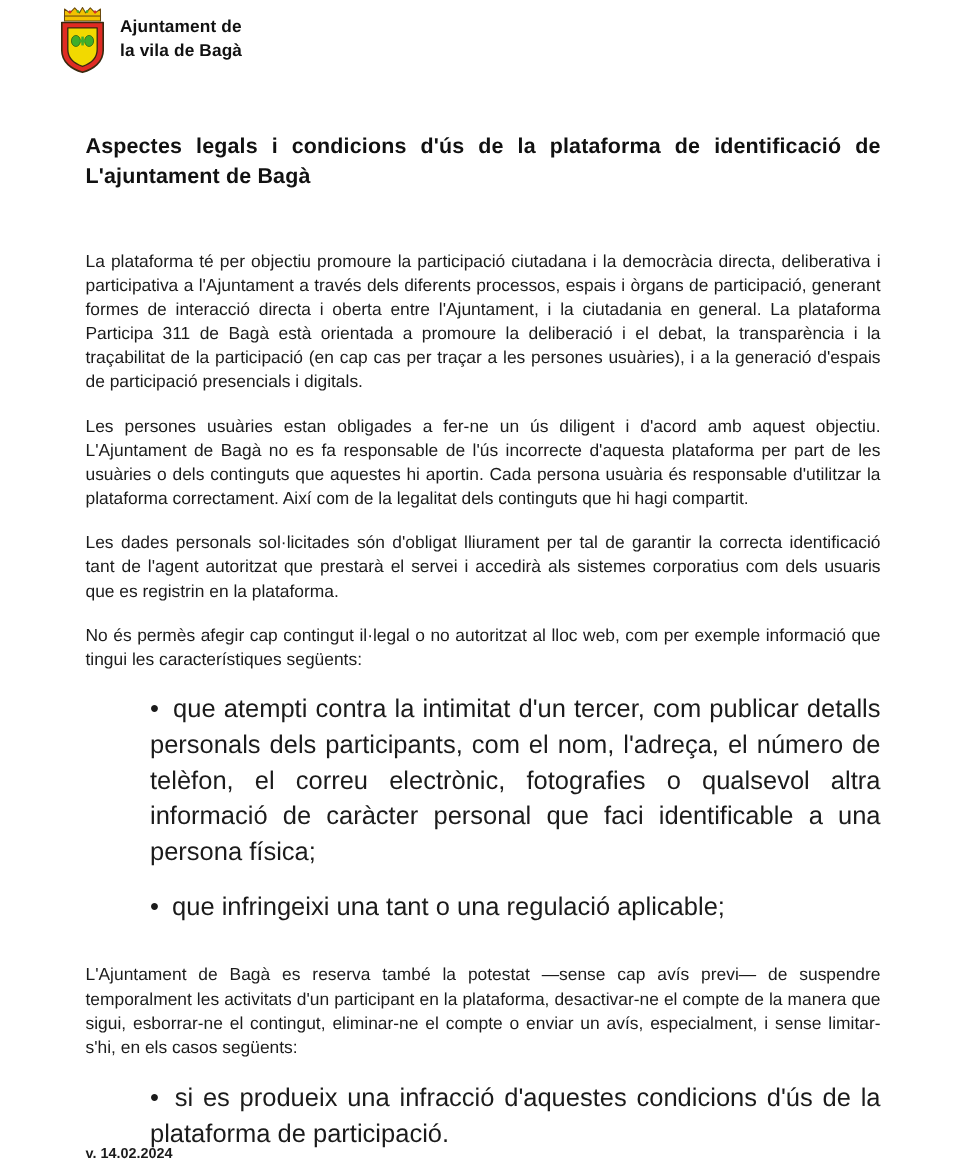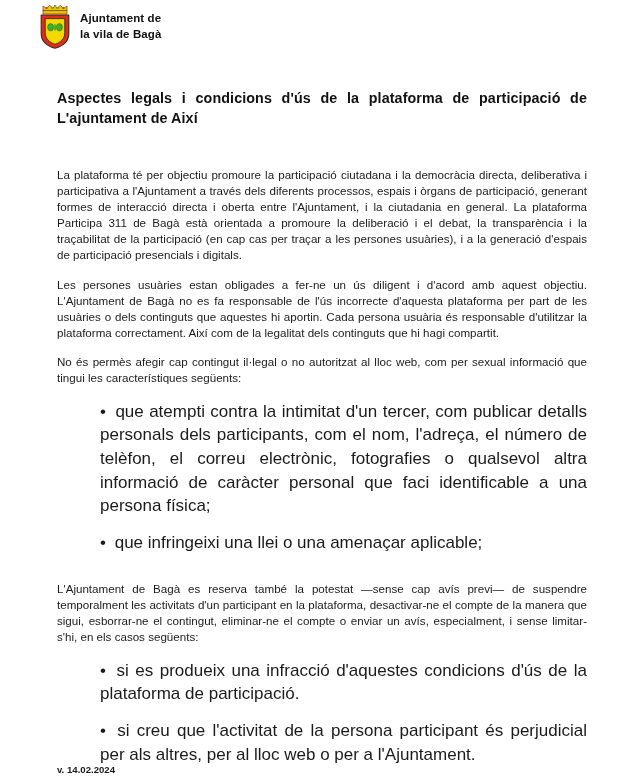--- a/index.html
+++ b/index.html
@@ -124,27 +124,28 @@
         <ellipse cx="21.4" cy="24.3" rx="3.0" ry="3.7" fill="#3fae2a" stroke="#245c14" stroke-width="0.5"></ellipse>
         <rect x="14.9" y="23.5" width="4.2" height="1.7" fill="#3fae2a"></rect>
         <rect x="16.2" y="21.4" width="1.7" height="5.9" fill="#3fae2a"></rect>
       </svg>
     </span>
     <div class="org-name">Ajuntament de
 la vila de Bagà</div>
   </div>
 
   <div class="doc">
-    <h1 class="doc-title">Aspectes legals i condicions d'ús de la plataforma de participació de L'ajuntament de Així</h1>
+    <h1 class="doc-title">Aspectes legals i condicions d'ús de la plataforma de identificació de L'ajuntament de Bagà</h1>
     <div id="content">
         <p class="para">La plataforma té per objectiu promoure la participació ciutadana i la democràcia directa, deliberativa i participativa a l'Ajuntament a través dels diferents processos, espais i òrgans de participació, generant formes de interacció directa i oberta entre l'Ajuntament, i la ciutadania en general. La plataforma Participa 311 de Bagà està orientada a promoure la deliberació i el debat, la transparència i la traçabilitat de la participació (en cap cas per traçar a les persones usuàries), i a la generació d'espais de participació presencials i digitals.</p>
         <p class="para">Les persones usuàries estan obligades a fer-ne un ús diligent i d'acord amb aquest objectiu. L'Ajuntament de Bagà no es fa responsable de l'ús incorrecte d'aquesta plataforma per part de les usuàries o dels continguts que aquestes hi aportin. Cada persona usuària és responsable d'utilitzar la plataforma correctament. Així com de la legalitat dels continguts que hi hagi compartit.</p>
-        <p class="para">No és permès afegir cap contingut il·legal o no autoritzat al lloc web, com per sexual informació que tingui les característiques següents:</p>
+        <p class="para">Les dades personals sol·licitades són d'obligat lliurament per tal de garantir la correcta identificació tant de l'agent autoritzat que prestarà el servei i accedirà als sistemes corporatius com dels usuaris que es registrin en la plataforma.</p>
+        <p class="para">No és permès afegir cap contingut il·legal o no autoritzat al lloc web, com per exemple informació que tingui les característiques següents:</p>
         <p class="bullet"><span class="dot">• </span><span>que atempti contra la intimitat d'un tercer, com publicar detalls personals dels participants, com el nom, l'adreça, el número de telèfon, el correu electrònic, fotografies o qualsevol altra informació de caràcter personal que faci identificable a una persona física;</span></p>
-        <p class="bullet"><span class="dot">• </span><span>que infringeixi una llei o una amenaçar aplicable;</span></p>
+        <p class="bullet"><span class="dot">• </span><span>que infringeixi una tant o una regulació aplicable;</span></p>
         <p class="para gap-top">L'Ajuntament de Bagà es reserva també la potestat —sense cap avís previ— de suspendre temporalment les activitats d'un participant en la plataforma, desactivar-ne el compte de la manera que sigui, esborrar-ne el contingut, eliminar-ne el compte o enviar un avís, especialment, i sense limitar-s'hi, en els casos següents:</p>
         <p class="bullet"><span class="dot">• </span><span>si es produeix una infracció d'aquestes condicions d'ús de la plataforma de participació.</span></p>
         <p class="bullet"><span class="dot">• </span><span>si creu que l'activitat de la persona participant és perjudicial per als altres, per al lloc web o per a l'Ajuntament.</span></p>
       </div>
   </div>
 
   <div class="footer">v. 14.02.2024</div>
 </div>
 
 </body></html>

